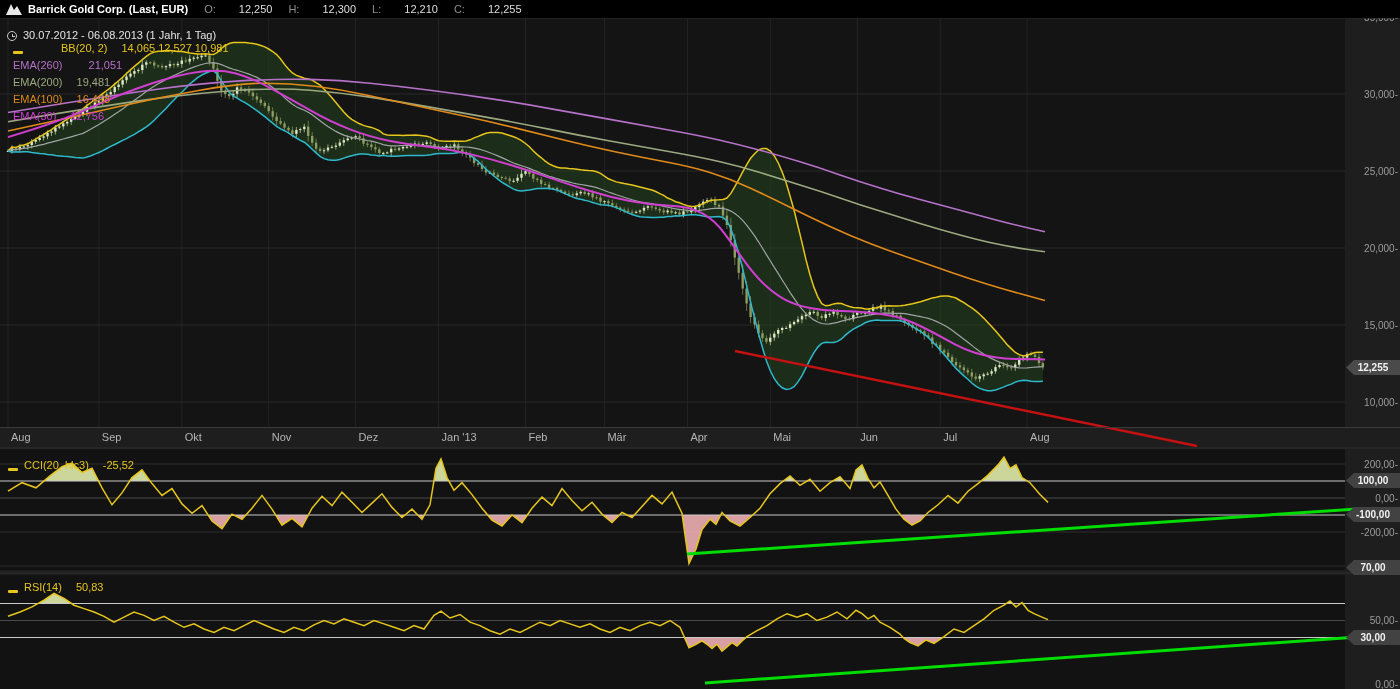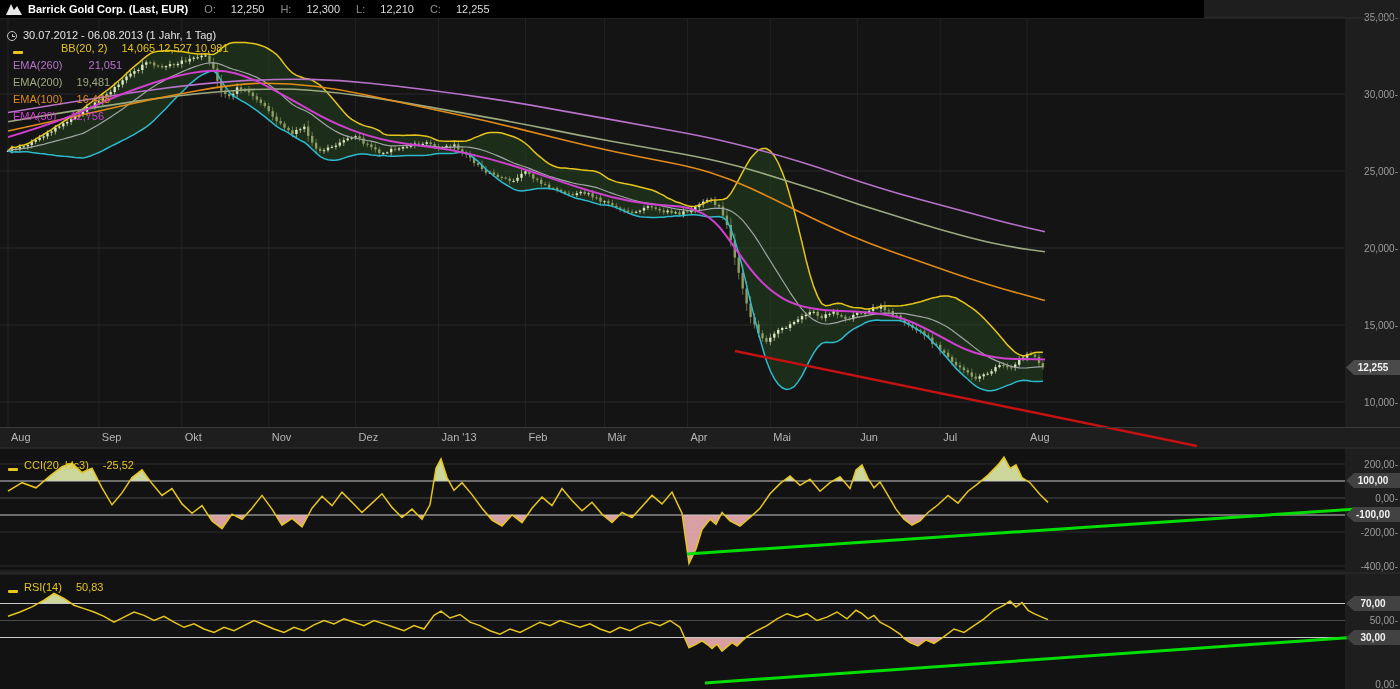--- a/index.html
+++ b/index.html
@@ -1,25 +1,25 @@
 <!DOCTYPE html>
 <html><head>
 <meta charset="utf-8">
 <style>
   *{margin:0;padding:0;box-sizing:border-box}
   html,body{width:1400px;height:689px;background:#1e1e1f;overflow:hidden;
     font-family:"Liberation Sans",sans-serif}
   #stage{position:relative;width:1400px;height:689px}
   #chart-svg{position:absolute;left:0;top:0}
   .overlay{position:absolute;white-space:nowrap;font-size:11px}
-  #header{left:0;top:0;width:1204px;height:18px;background:#000;display:flex;
+  #header{left:0;top:0;width:1400px;height:18px;background:#000;display:flex;
     align-items:center;gap:6px;padding:0 6px;font-size:11px;z-index:5}
   #header .title{color:#fff;font-weight:bold}
   .ol{color:#8d8d8d;margin-left:10px}
-  .ov{color:#dddddd;margin-left:9px}
+  .ov{color:#dddddd;margin-left:17px}
   .legend-row{display:flex;align-items:flex-end;gap:6px;height:17px;font-size:11px}
   .legend-row .vals{margin-left:8px}
   .dash{width:10px;height:3px;border-radius:1px;display:inline-block}
   .clock{width:10px;height:10px;border:1px solid #c8c8c8;border-radius:50%;
     position:relative;display:inline-block}
   .clock:after{content:"";position:absolute;left:4px;top:2px;width:1px;height:3px;background:#c8c8c8}
   .clock:before{content:"";position:absolute;left:4px;top:4px;width:3px;height:1px;background:#c8c8c8}
   .badge{position:absolute;left:1346px;width:54px;height:15px;background:#424242;
     color:#f2f2f2;font-size:10px;font-weight:bold;line-height:15px;text-align:center;
     clip-path:polygon(0 50%,8px 0,100% 0,100% 100%,8px 100%);z-index:4}
@@ -705,16 +705,16 @@
 
   <div class="overlay legend-row" style="left:8px;top:576px">
     <span class="dash" style="background:#e6c51c"></span>
     <span style="color:#e6c51c">RSI(14)</span>
     <span class="vals" style="color:#e6c51c">50,83</span>
   </div>
 
   <div class="badge" style="top:360px;background:#4a4a4a">12,255</div>
   <div class="badge" style="top:473px">100,00</div>
   <div class="badge" style="top:507px">-100,00</div>
-  <div class="badge" style="top:596px">70,00</div>
+  <div class="badge" style="top:560px">70,00</div>
   <div class="badge" style="top:630px">30,00</div>
 
 </div>
 
 </body></html>

